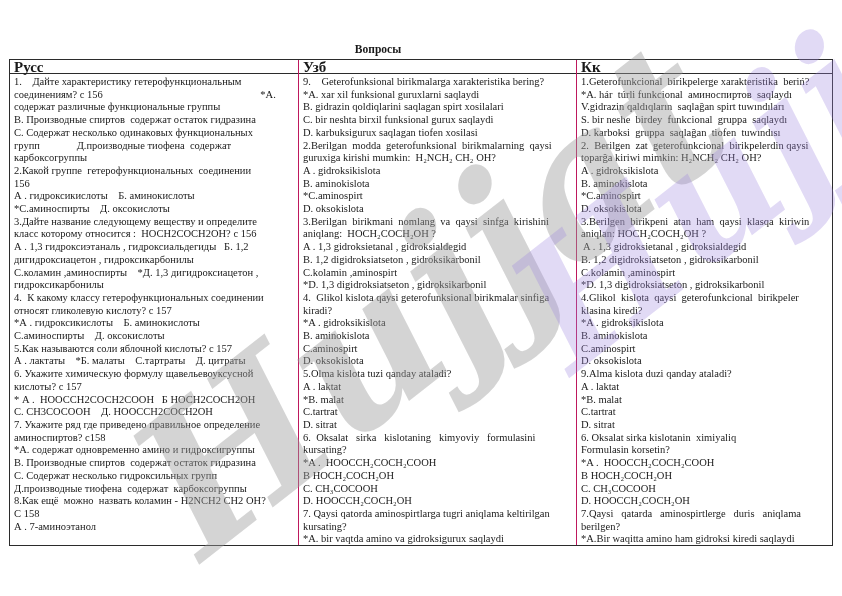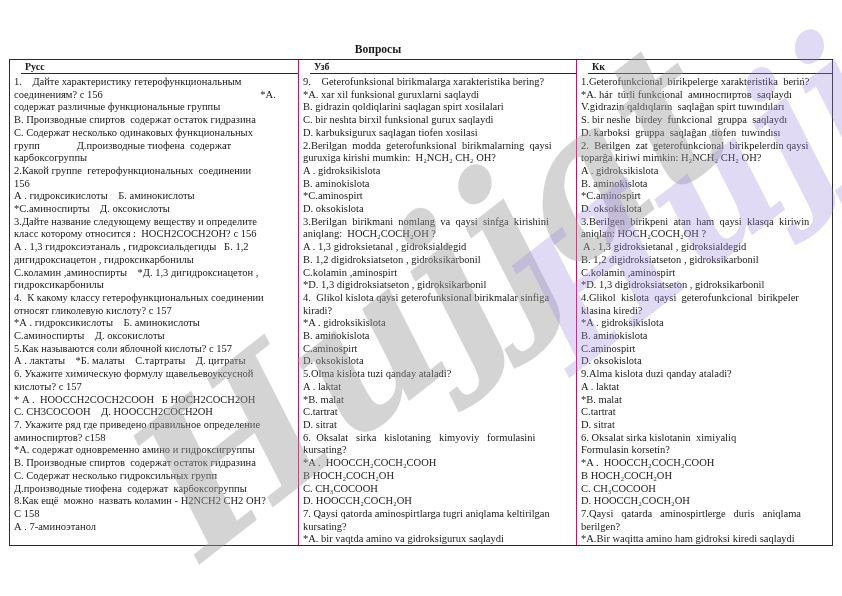--- a/index.html
+++ b/index.html
@@ -18,21 +18,21 @@
     border:1px solid #2b2b2b;display:flex;box-sizing:border-box;
     background:transparent;z-index:1;
   }
   .col{box-sizing:border-box;overflow:hidden;}
   .col + .col{border-left:1px solid #be185d;}
   .col-rus{width:288px;flex:0 0 288px;}
   .col-uzb{width:278px;flex:0 0 278px;}
   .col-kk{flex:1 1 auto;}
   .col-header{
     height:14px;line-height:14px;border-bottom:1px solid #2b2b2b;
-    font-weight:bold;font-size:10px;padding:0 4px;box-sizing:border-box;margin-left:11px;
+    font-weight:bold;font-size:15px;padding:0 4px;box-sizing:border-box;
   }
   .col-body{
     padding:2px 4px 16px 4px;font-size:10.5px;line-height:12.7px;
     overflow:hidden;height:470px;box-sizing:border-box;
   }
   .col-body .line{white-space:pre;overflow:hidden;}
   .watermark{
     position:absolute;z-index:5;pointer-events:none;
     font-family:"DejaVu Serif","Liberation Serif",serif;
     font-weight:bold;font-style:italic;line-height:1;

